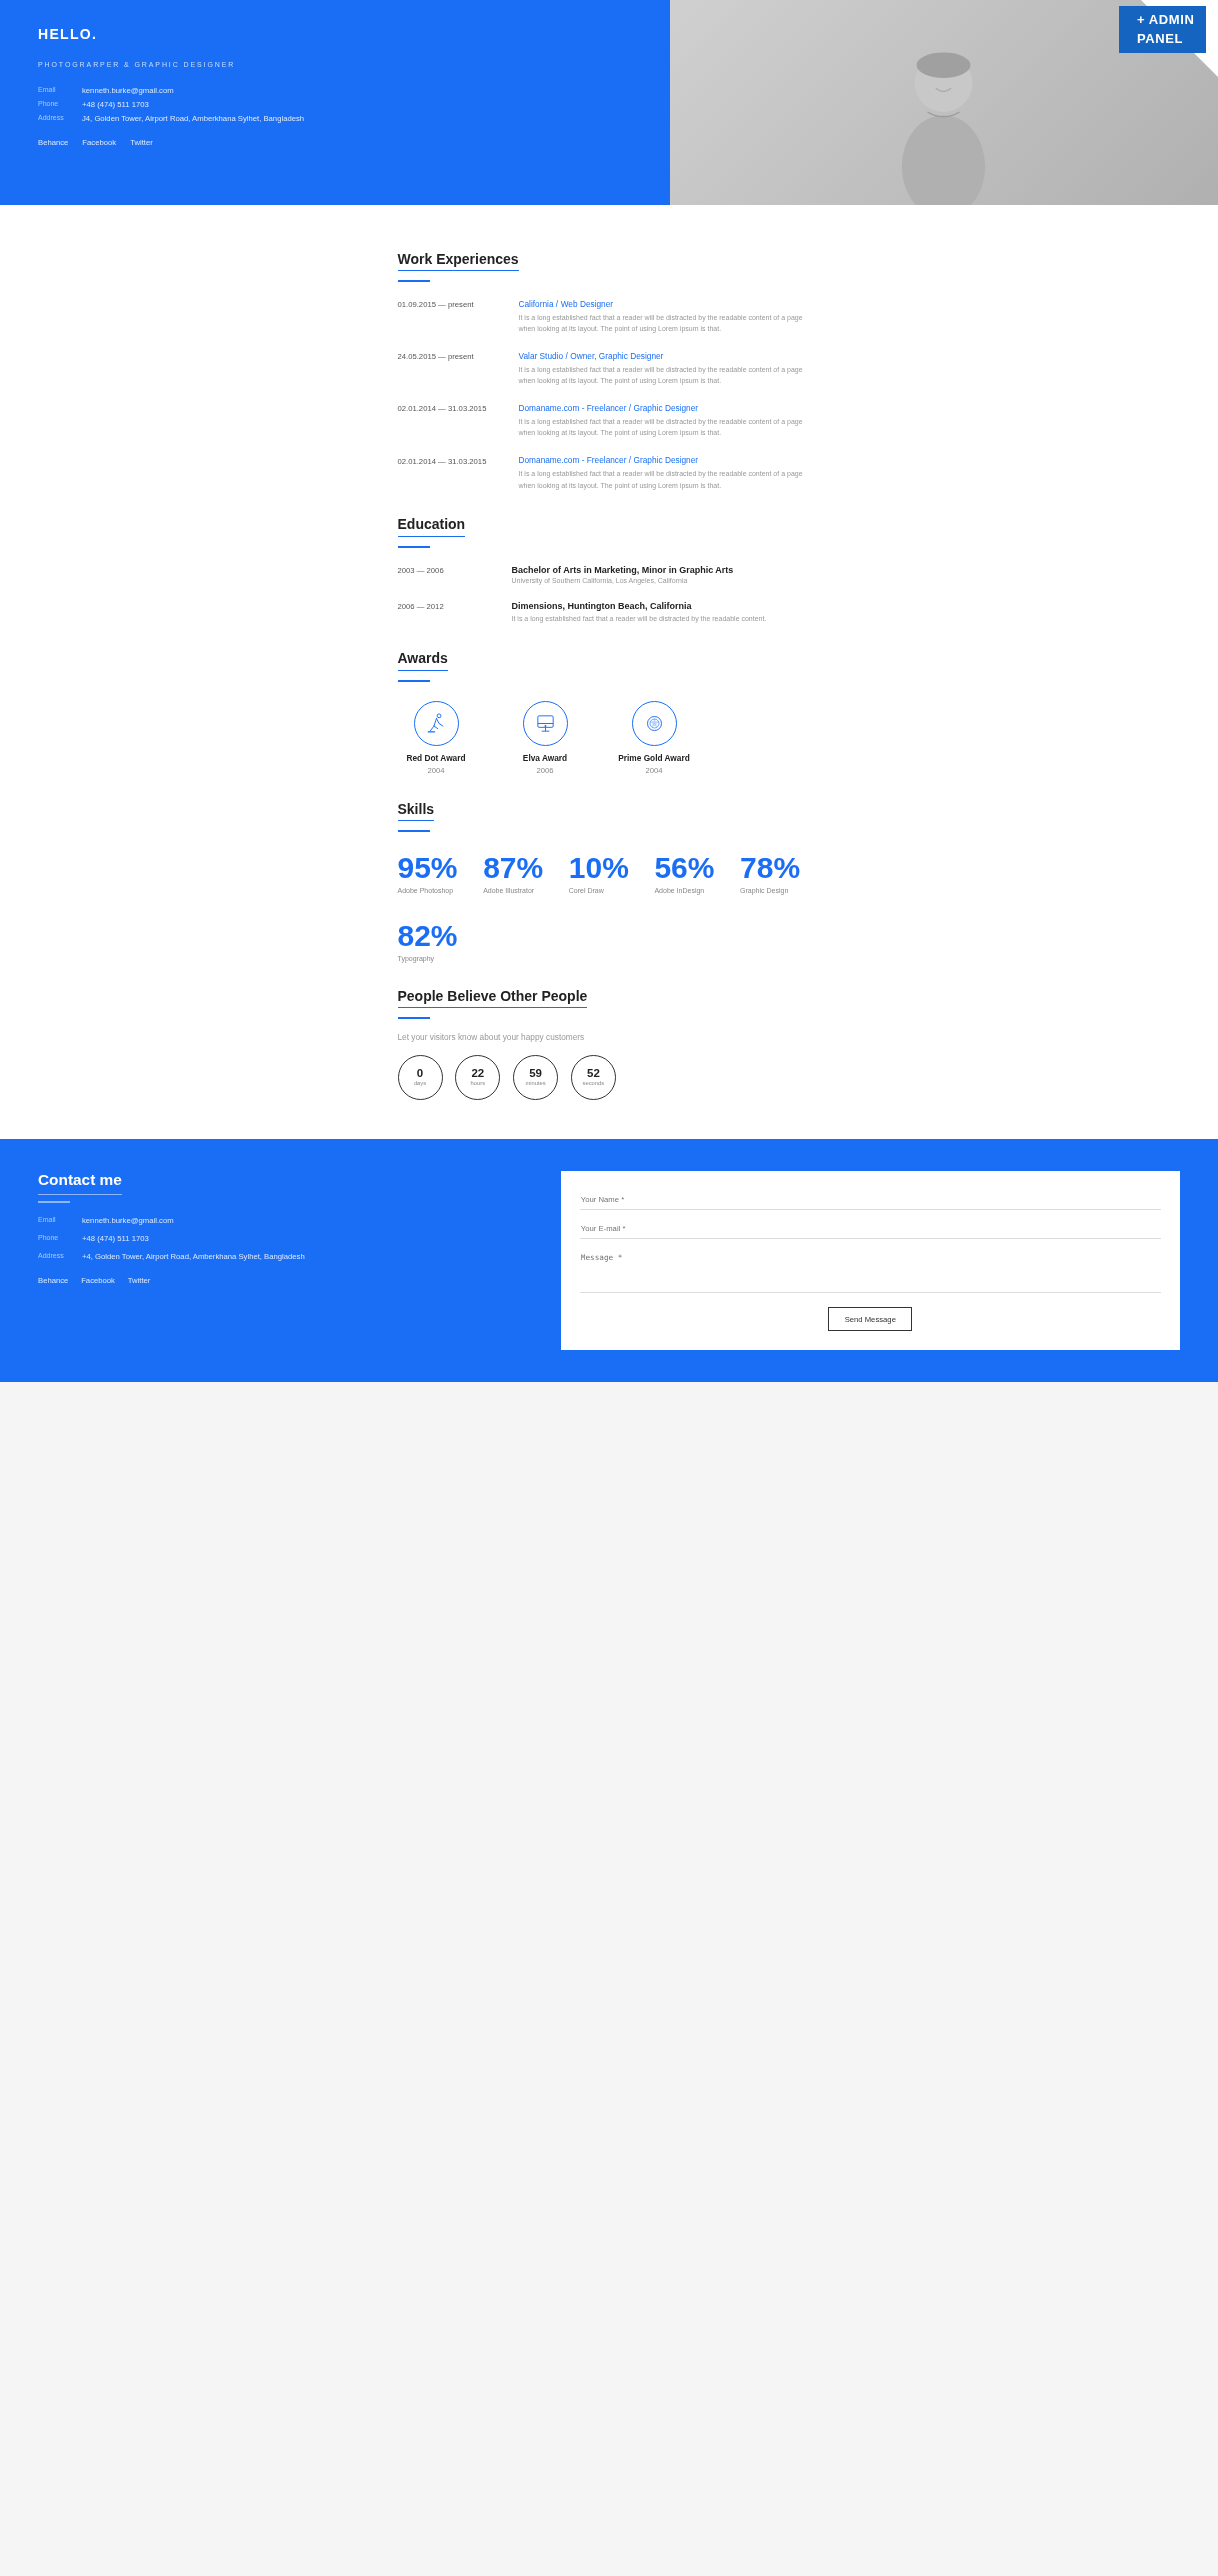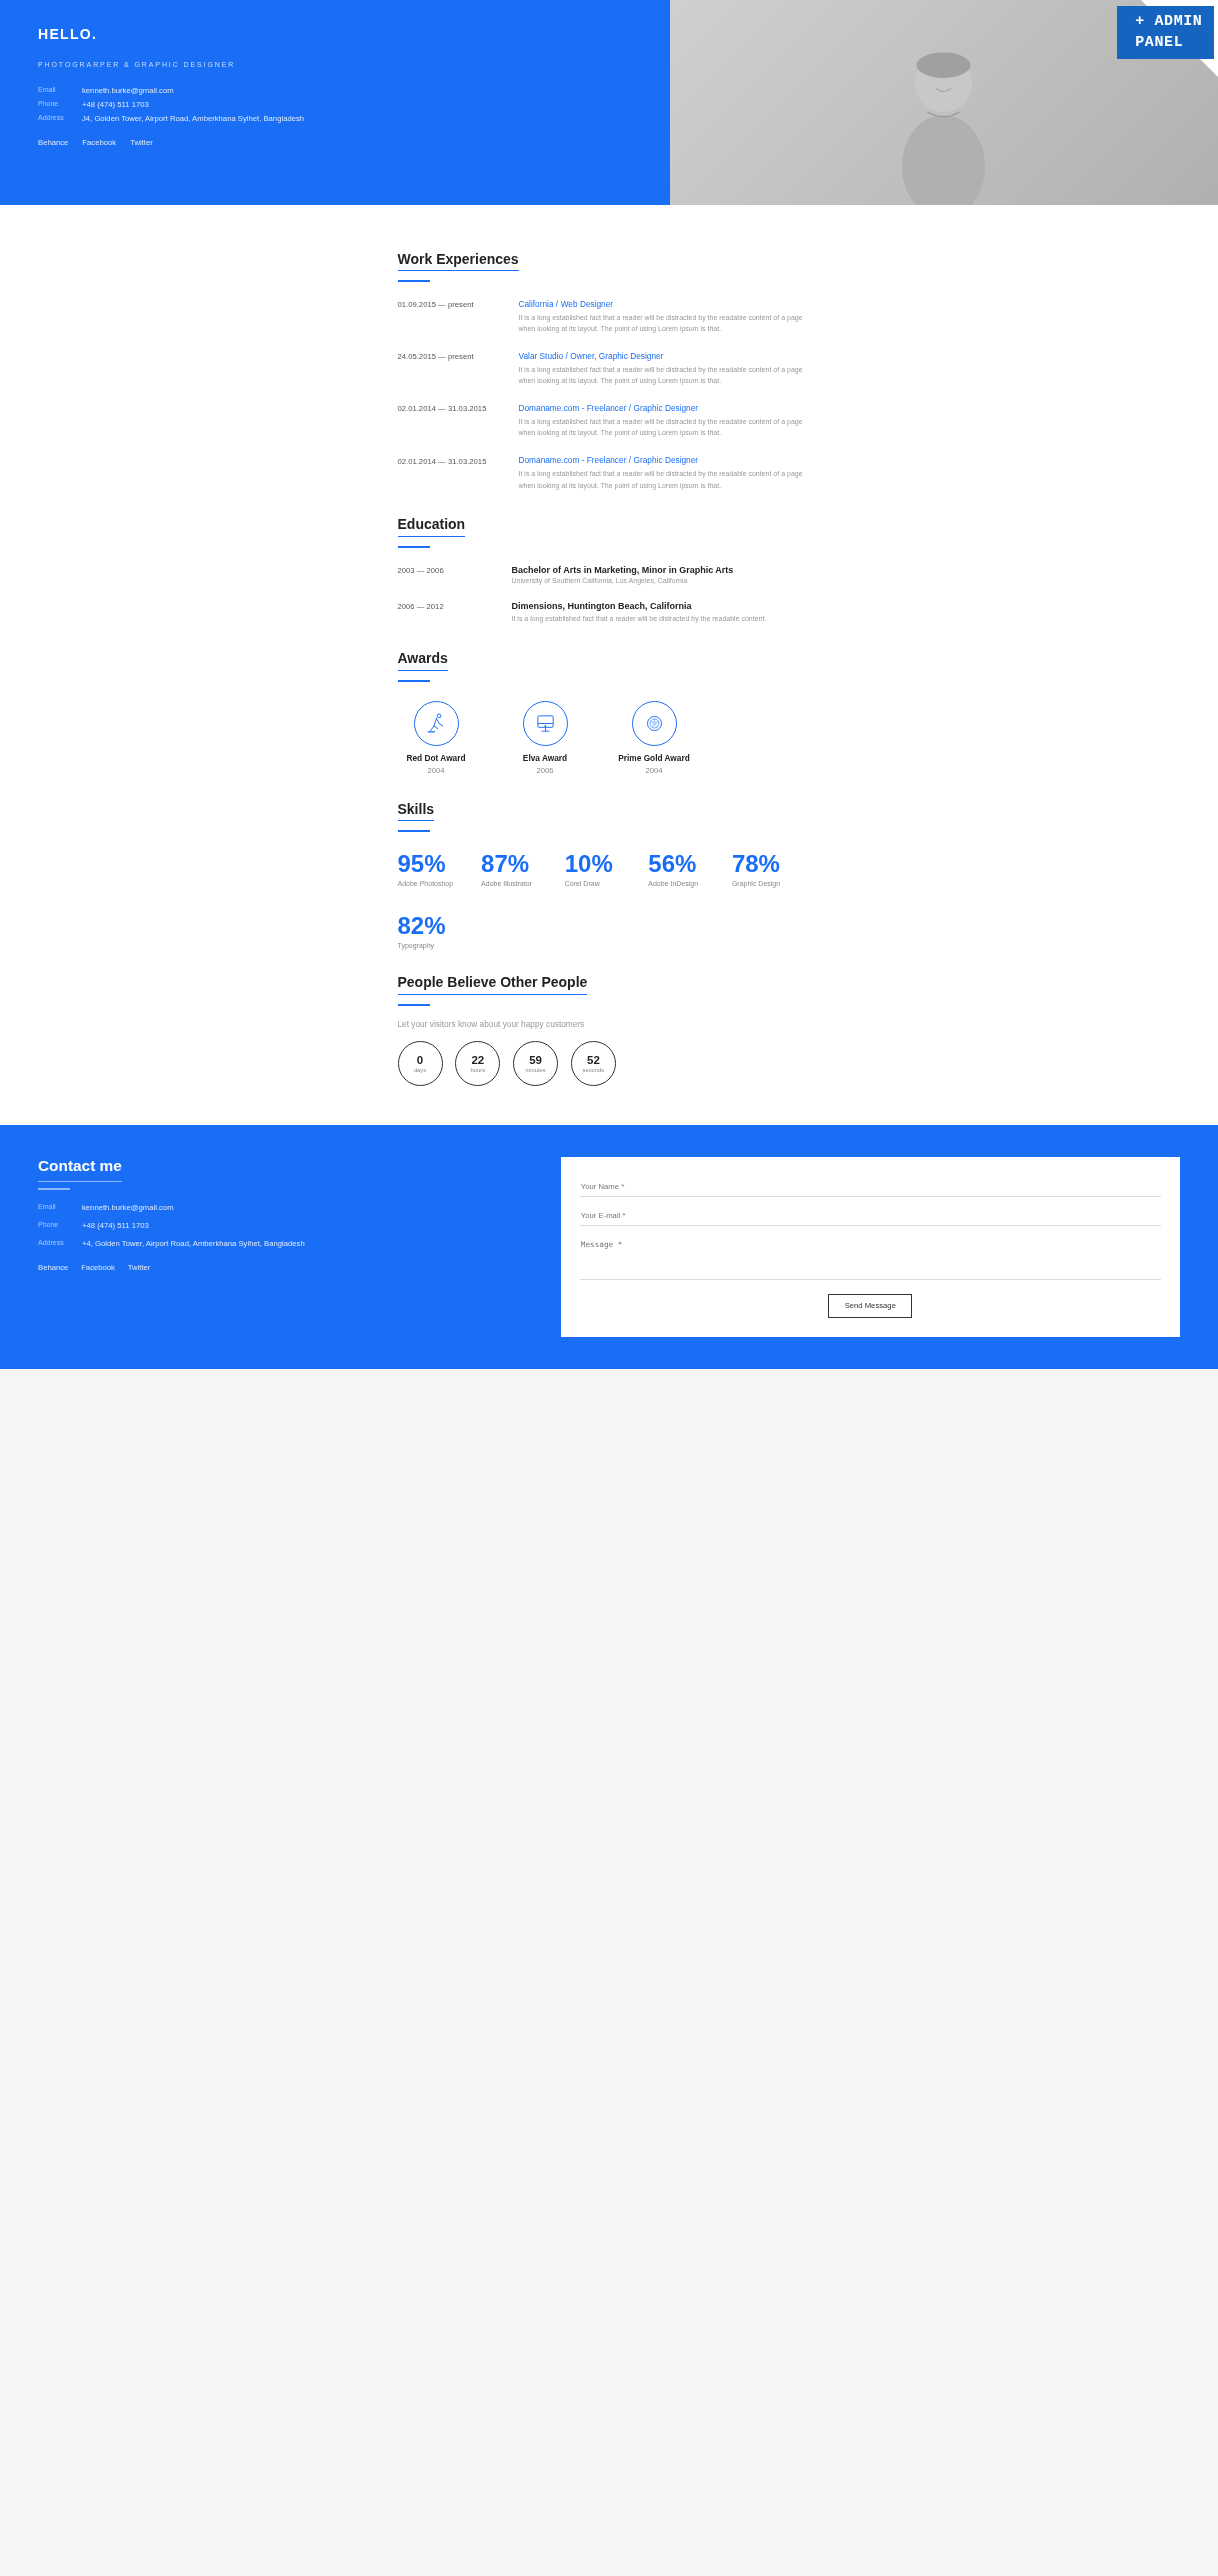--- a/index.html
+++ b/index.html
@@ -94,32 +94,31 @@
       right: 0;
       width: 0;
       height: 0;
       border-style: solid;
       border-width: 0 77px 77px 0;
       border-color: transparent white transparent transparent;
     }
     .admin-panel-btn {
       position: absolute;
       top: 6.4px;
-      right: 4px;
+      right: 12px;
       background: #1565c0;
       color: white;
-      font-size: 15px;
+      font-size: 13px;
       font-weight: bold;
       letter-spacing: 0.6px;
       padding: 5.1px 11.5px 5.1px 18px;
       cursor: pointer;
       text-transform: uppercase;
       z-index: 11;
       line-height: 1.4;
-      font-family: Liberation Mono, monospace;
     }
 
     
     .main-content {
       background: white;
       padding: 20px 38px;
       max-width: 499px;
       margin: 0 auto;
     }
 
@@ -241,21 +240,21 @@
       margin-top: 19px;
       flex-wrap: wrap;
     }
     .skill-item {
       display: flex;
       flex-direction: column;
       align-items: flex-start;
       min-width: 58px;
     }
     .skill-percent {
-      font-size: 24px;
+      font-size: 30px;
       font-weight: bold;
       color: #1a6ef5;
       line-height: 1.1;
     }
     .skill-name {
       font-size: 7px;
       color: #888;
       margin-top: 2.6px;
     }
 

